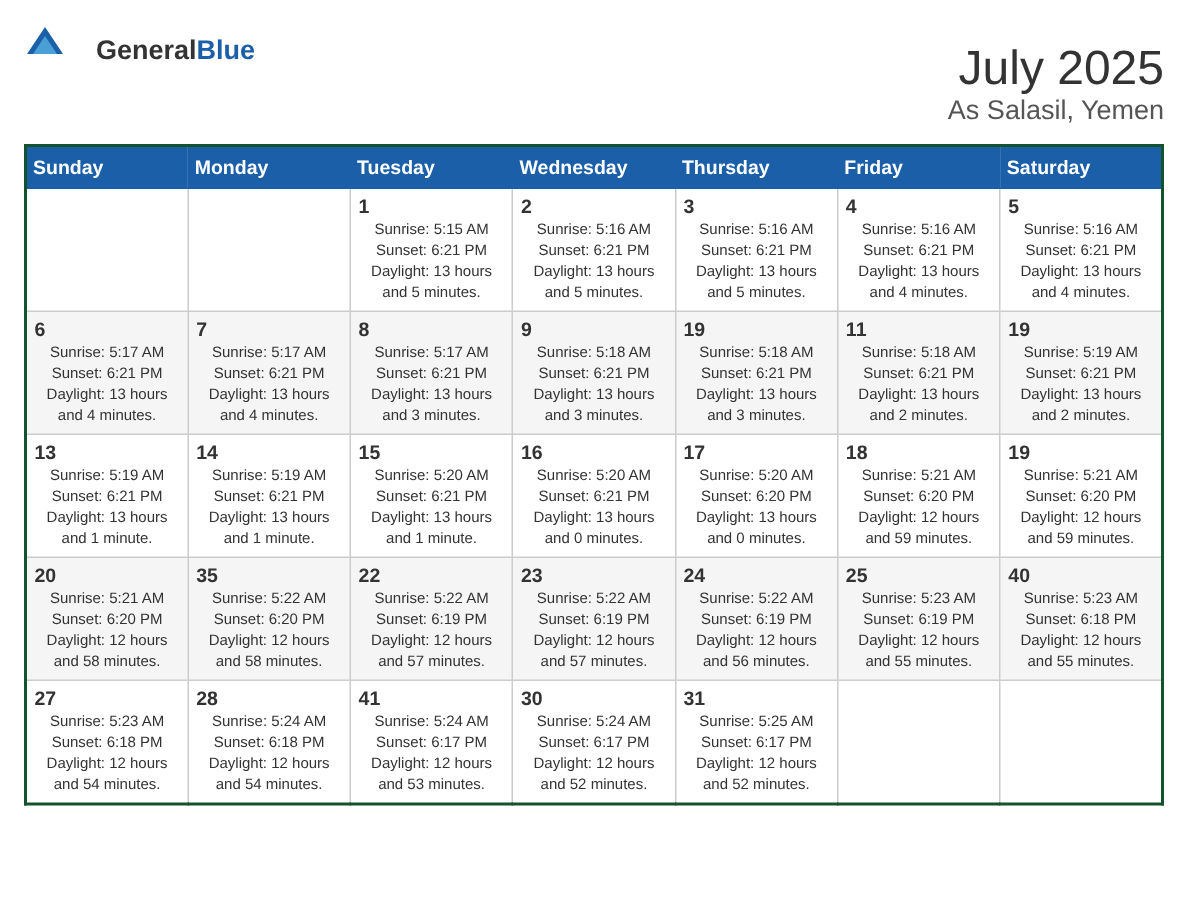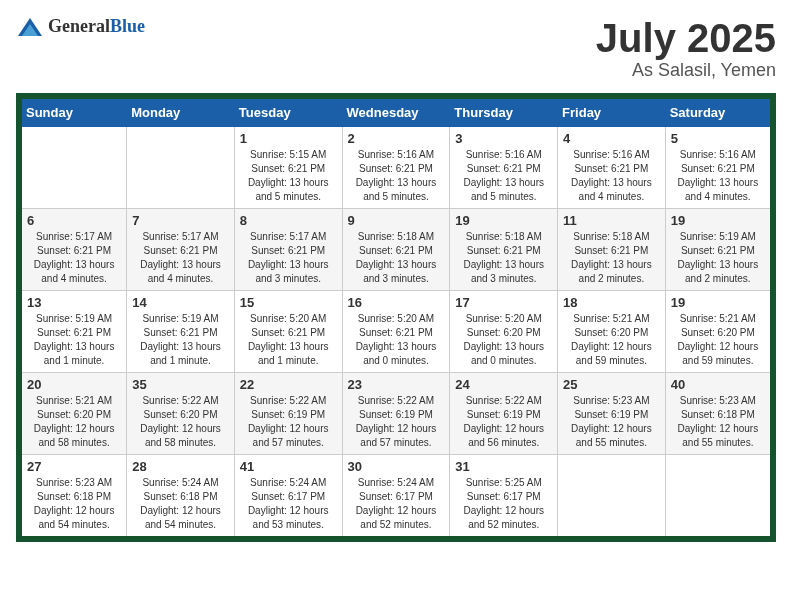--- a/index.html
+++ b/index.html
@@ -11,55 +11,55 @@
       padding: 16px;
     }
     .header {
       display: flex;
       justify-content: space-between;
       align-items: flex-start;
       margin-bottom: 12px;
     }
     .logo {
       display: flex;
-      align-items: flex-start;
-      gap: 4px;
-      font-family: Liberation Serif, serif;
+      align-items: flex-end;
+      gap: 20px;
     }
     .logo-text-general {
       font-size: 18px;
       font-weight: bold;
       color: #333;
     }
     .logo-text-blue {
       font-size: 18px;
       font-weight: bold;
       color: #1a5fa8;
     }
     .logo-icon {
       width: 28px;
       height: 28px;
     }
     .title-area {
       text-align: right;
     }
     .month-title {
-      font-size: 40px;
-      font-weight: bold;
+      font-size: 32px;
+      font-weight: normal;
       color: #333;
       line-height: 1.1;
+      margin-top: 12px;
     }
     .subtitle {
       font-size: 18px;
       color: #555;
     }
     .calendar {
       width: 100%;
       border-collapse: collapse;
-      border: 6px solid #14532d;
+      border: 2px solid #14532d;
     }
     .calendar th {
       background-color: #1a5fa8;
       color: #fff;
       font-size: 13px;
       font-weight: bold;
       padding: 6px 4px;
       text-align: left;
       border: 1px solid #1a5fa8;
     }

